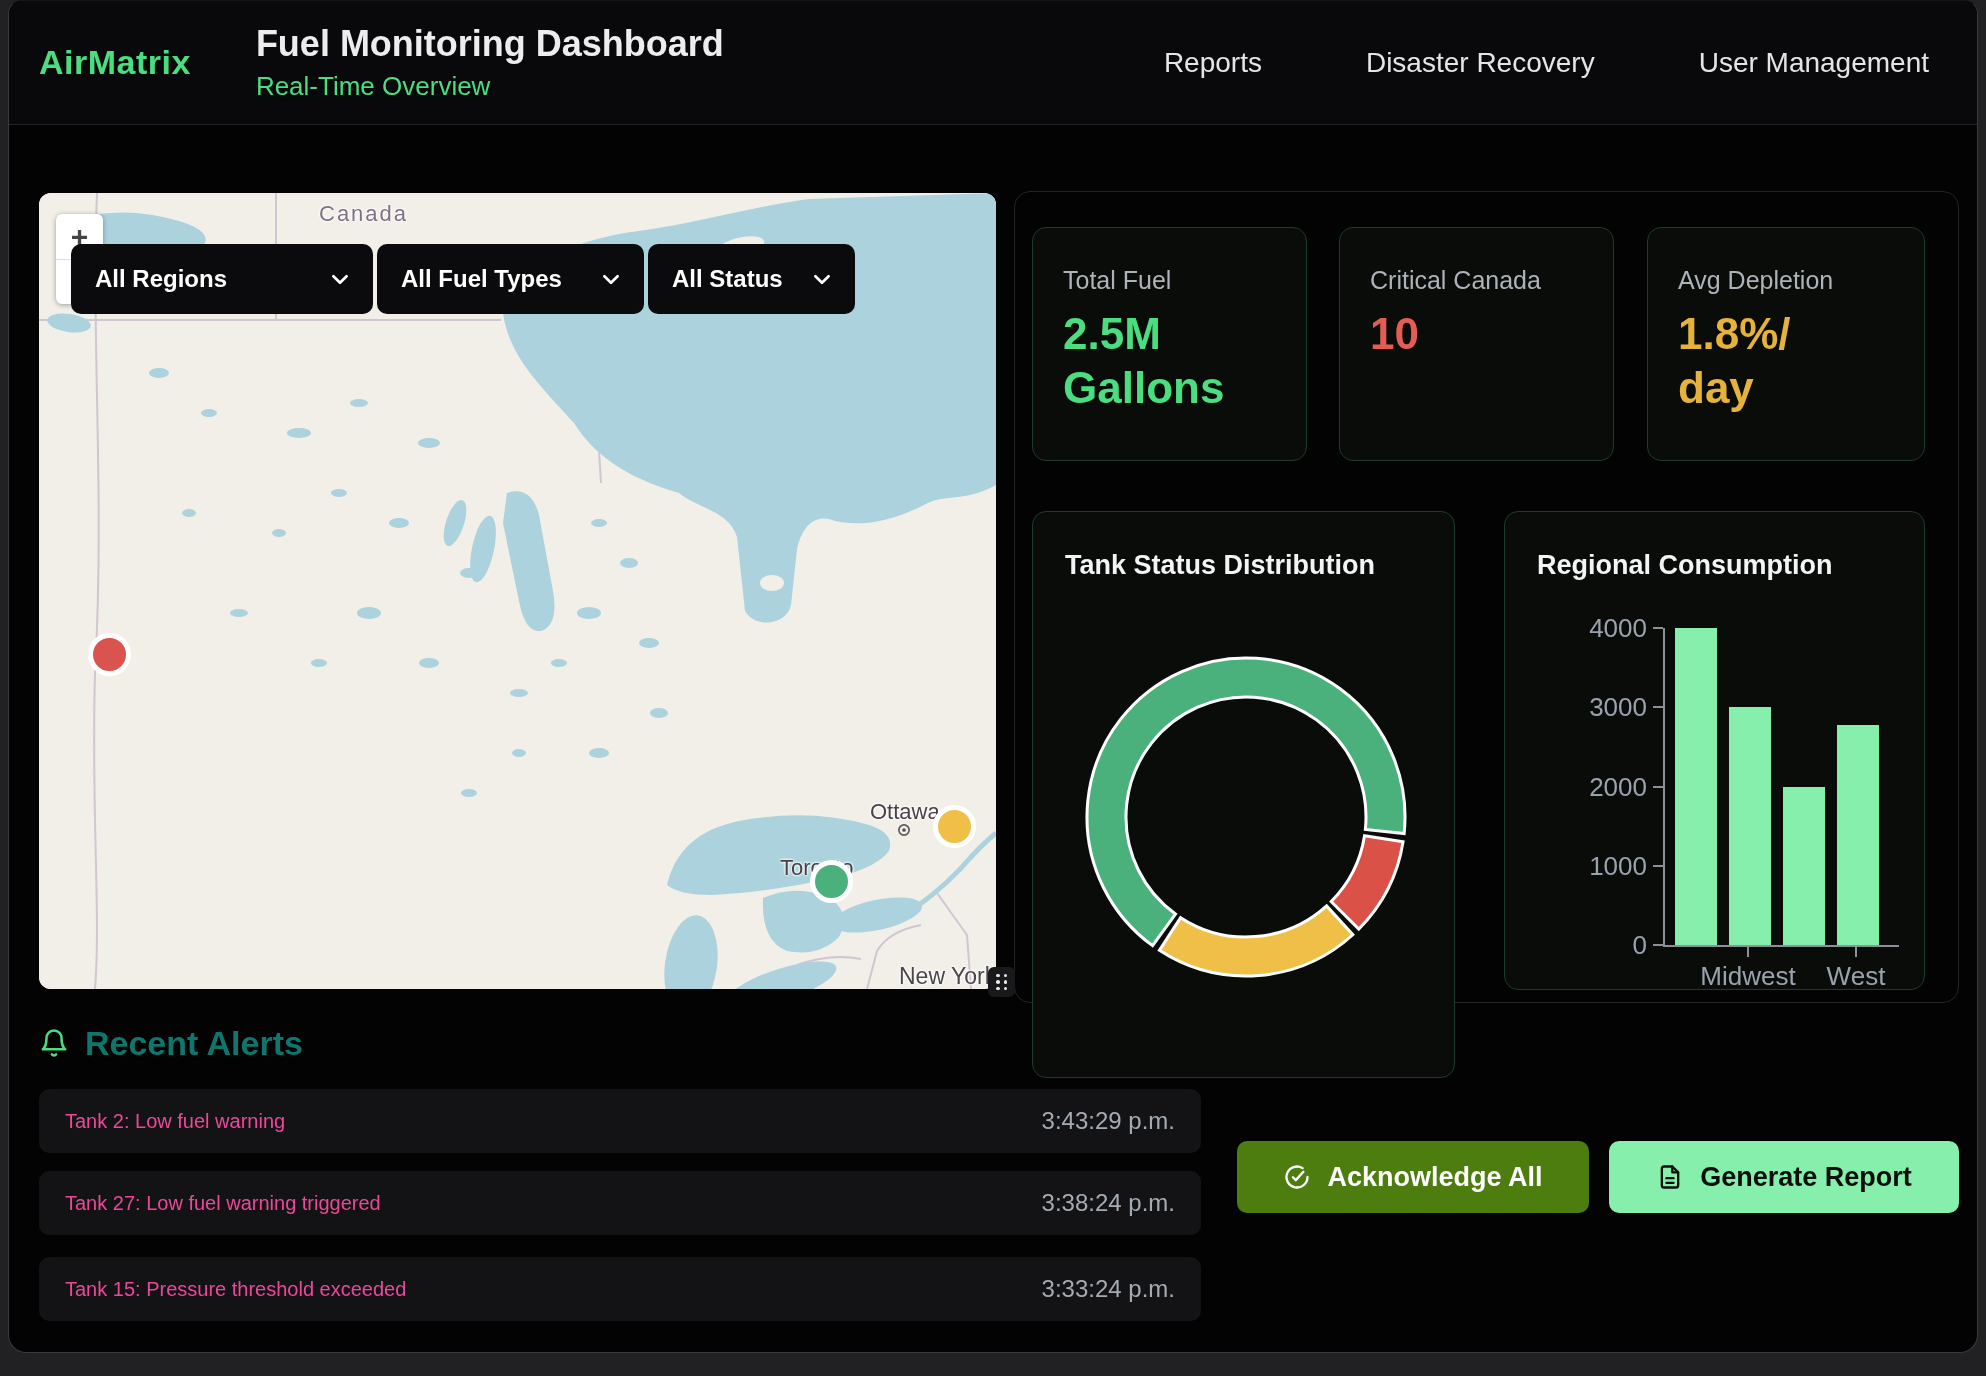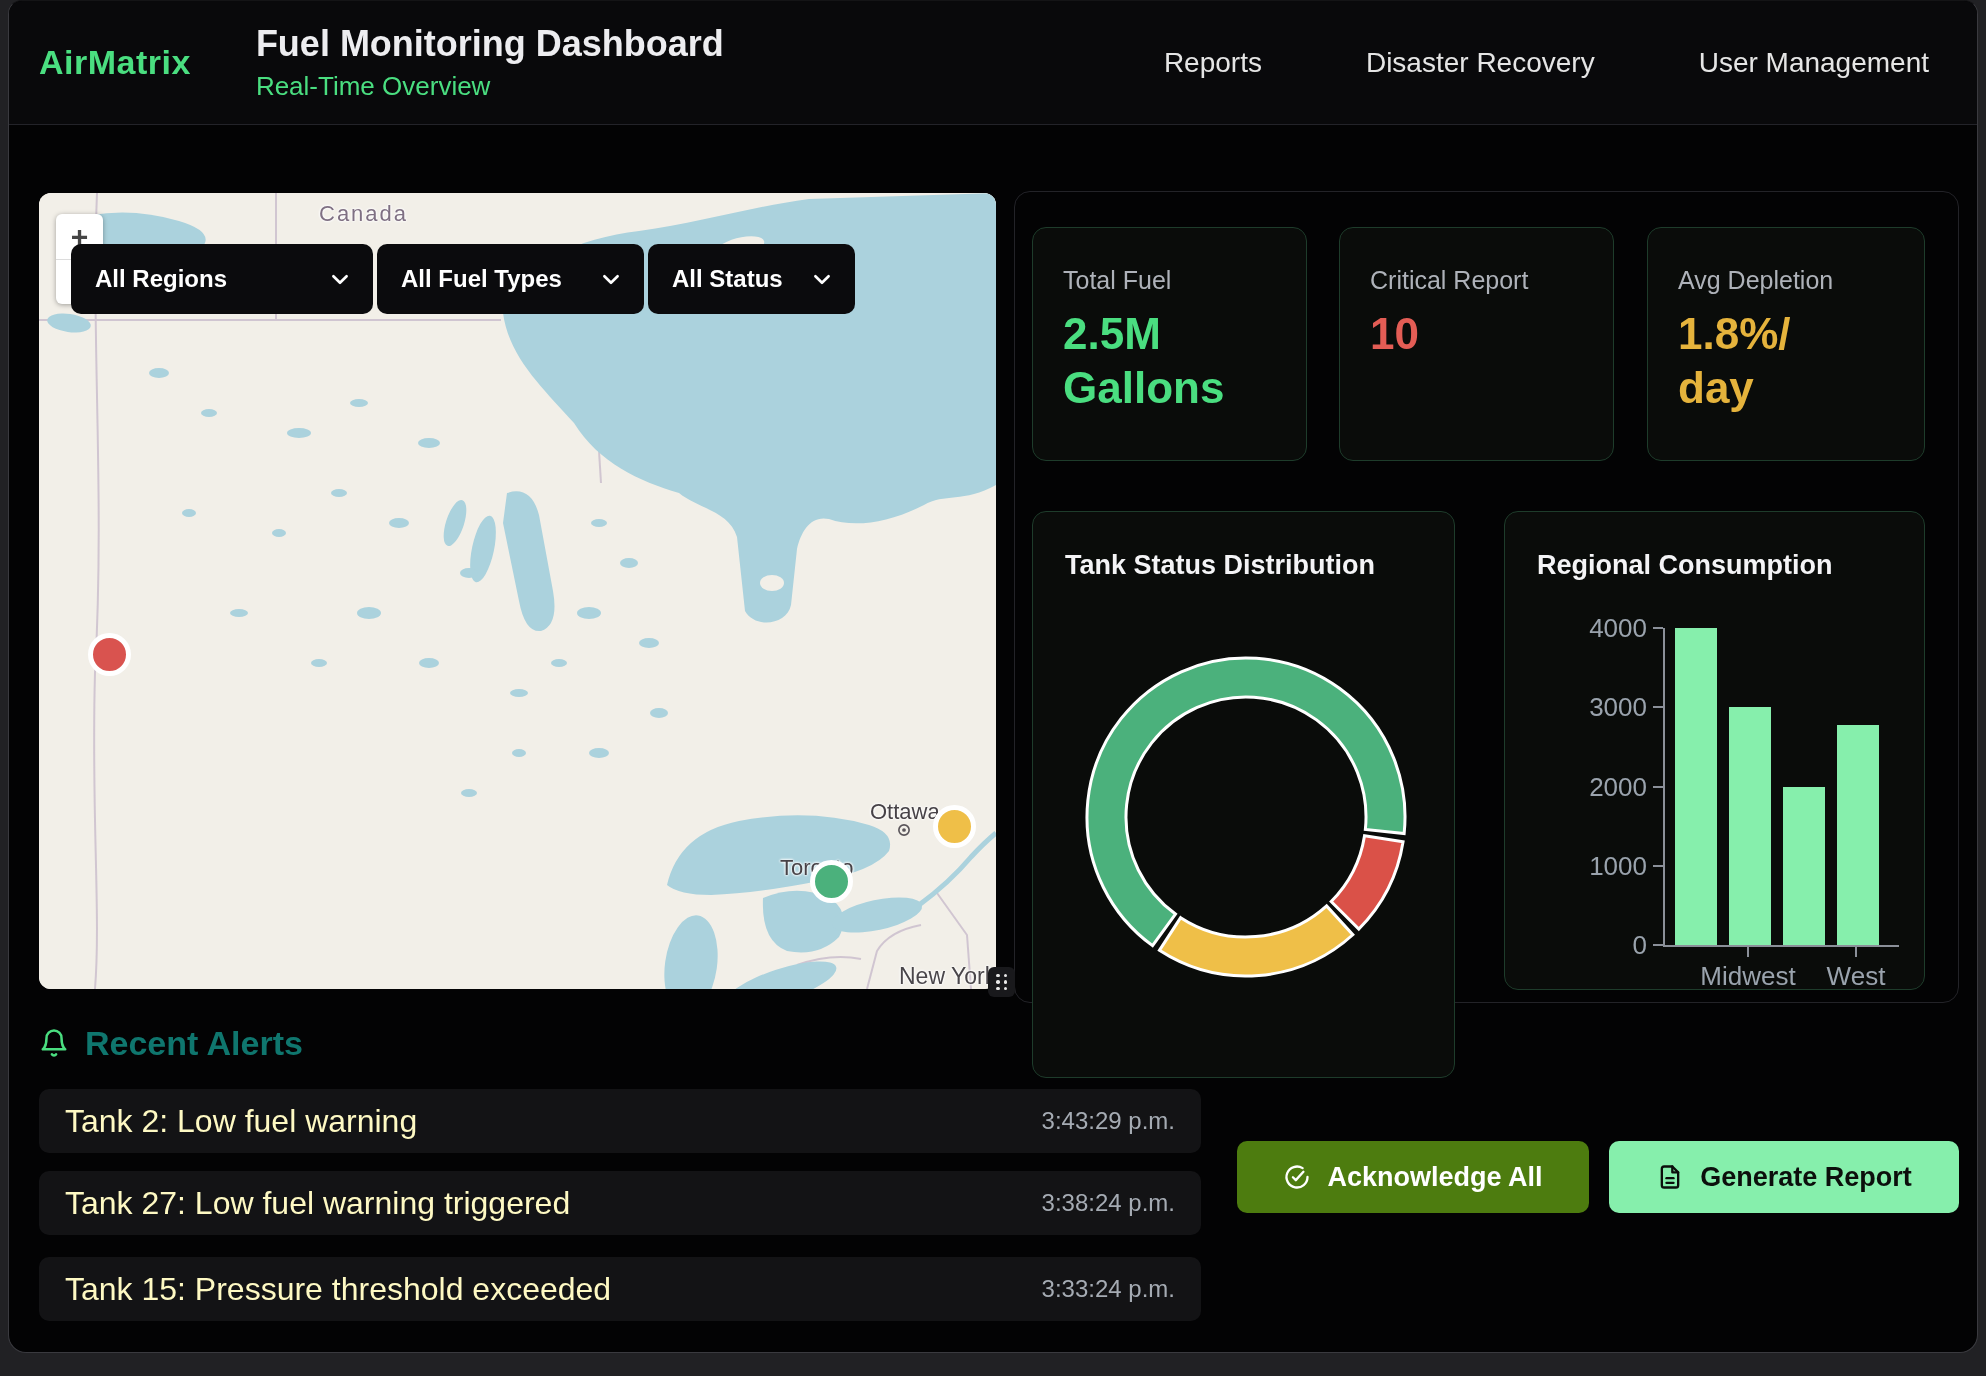--- a/index.html
+++ b/index.html
@@ -120,21 +120,21 @@
   }
   .alerts-heading{font-size:34px;font-weight:bold;color:#0f766e;}
   .alert-row{
     position:absolute;left:30px;width:1162px;height:64px;background:#131315;
     border-radius:10px;display:flex;align-items:center;justify-content:space-between;
     padding:0 26px;box-sizing:border-box;cursor:pointer;
   }
   #alert-0{top:1088px;}
   #alert-1{top:1170px;}
   #alert-2{top:1256px;}
-  .alert-text{font-size:32px;color:#fef9c3;}
+  .alert-text{font-size:20px;color:#ec4899;}
   .alert-time{font-size:24px;color:#a5abb3;}
 
   .btn{
     position:absolute;top:1140px;height:72px;border:none;border-radius:10px;
     display:flex;align-items:center;justify-content:center;gap:16px;
     font-size:27px;font-weight:bold;cursor:pointer;font-family:inherit;
   }
   .btn-ack{left:1228px;width:352px;background:#4d7c0f;color:#fff;}
   .btn-gen{left:1600px;width:350px;background:#86efac;color:#0c0f0c;}
 </style>
@@ -283,21 +283,21 @@
       <i></i>
   </div>
 
   <div class="right-panel">
 
     <div class="stat-card" id="stat-0">
       <div class="stat-title">Total Fuel</div>
       <div class="stat-value c-green">2.5M Gallons</div>
     </div>
     <div class="stat-card" id="stat-1">
-      <div class="stat-title">Critical Report</div>
+      <div class="stat-title">Critical Canada</div>
       <div class="stat-value c-red">10</div>
     </div>
     <div class="stat-card" id="stat-2">
       <div class="stat-title">Avg Depletion</div>
       <div class="stat-value c-amber">1.8%/day</div>
     </div>
 
     <div class="chart-card" id="tank-card">
       <div class="chart-title">Tank Status Distribution</div>
       <svg id="donut-svg" viewBox="0 0 423 404">

